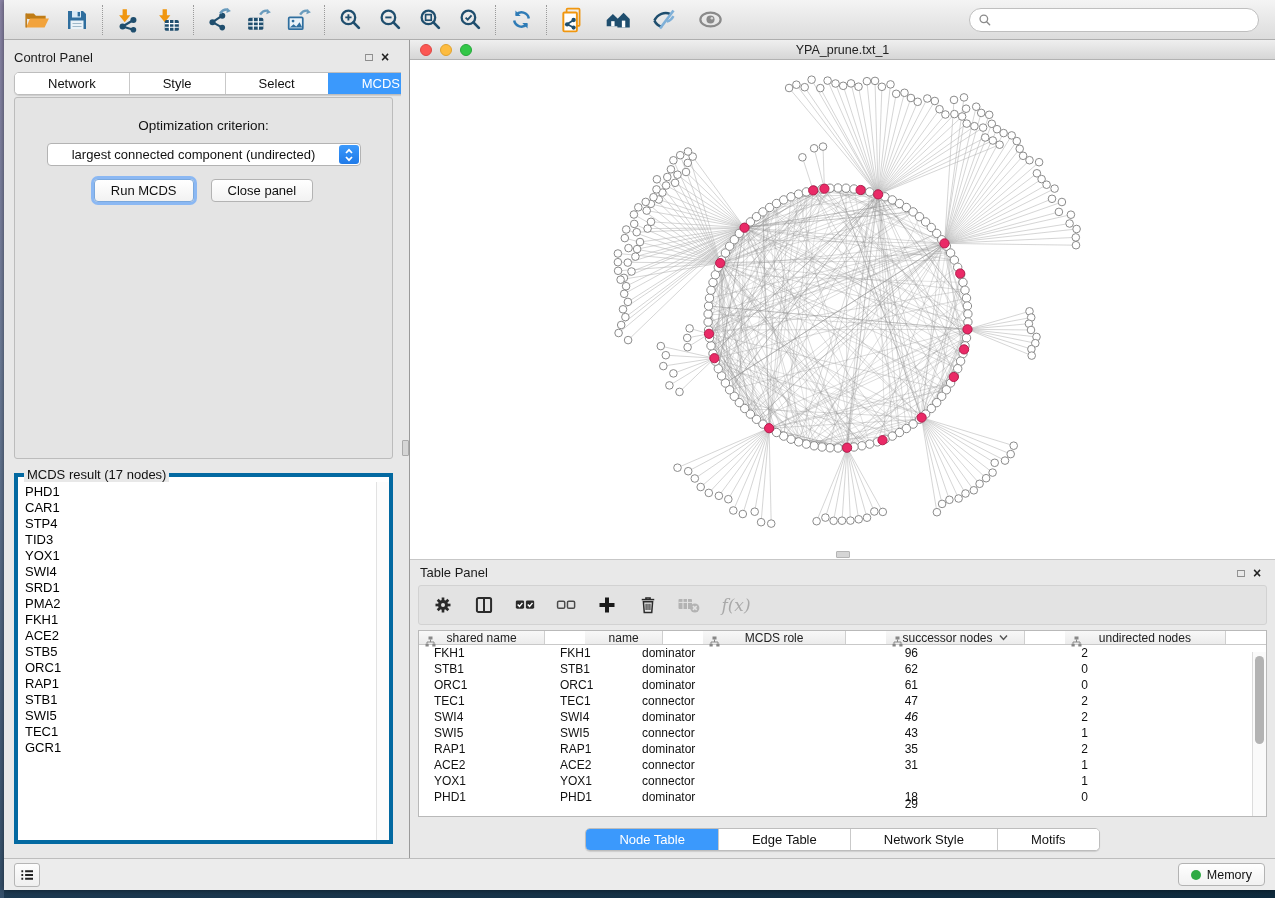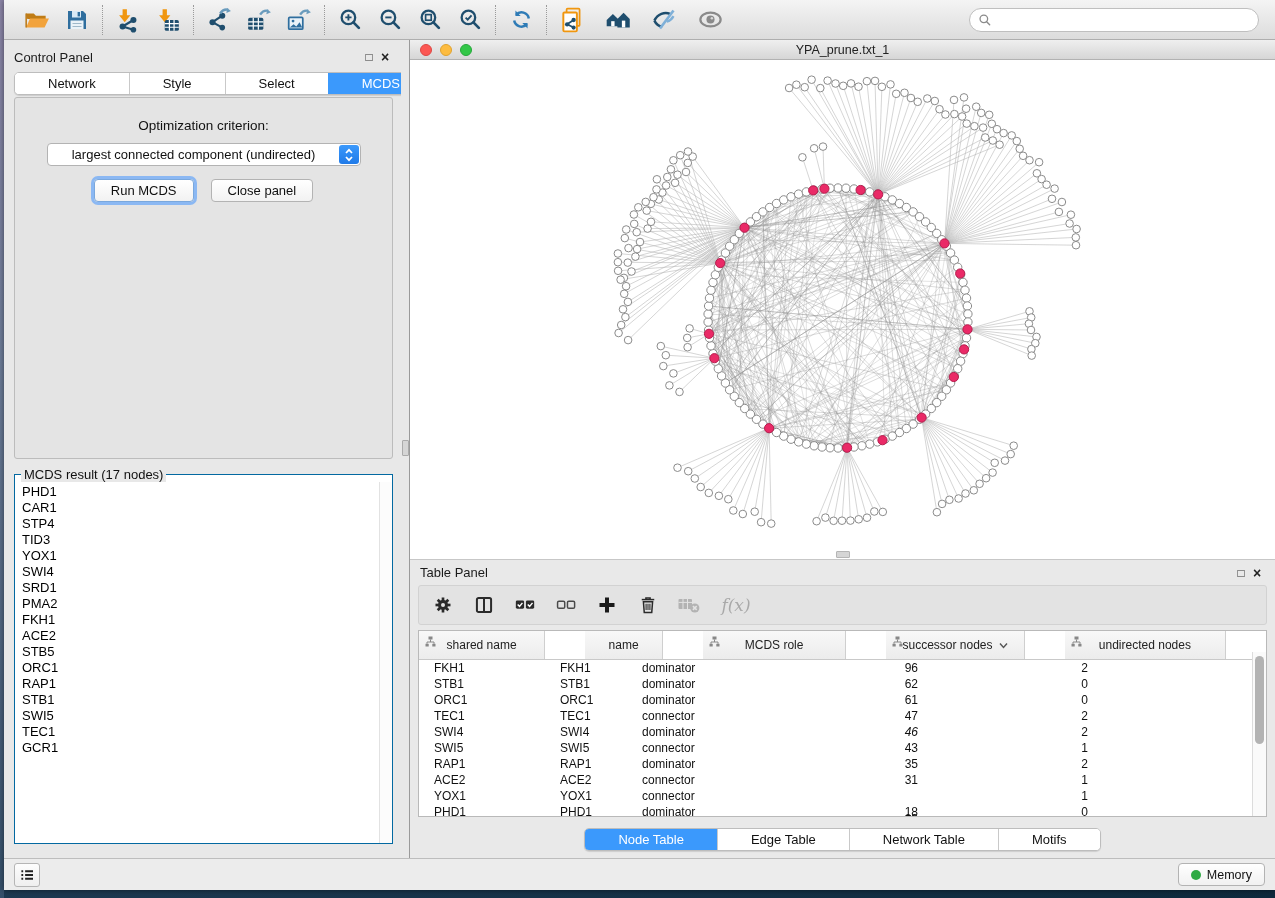--- a/index.html
+++ b/index.html
@@ -46,21 +46,21 @@
   .dropdown { margin-top:10px; width:314px; height:23px; background:#fff; border:1px solid #b3b3b3;
     border-radius:4px; display:flex; align-items:center; position:relative; }
   .dropdown .dd-value { flex:1; text-align:center; font-size:13px; color:#111; padding-right:20px; }
   .dd-stepper { position:absolute; right:1px; top:1px; bottom:1px; width:20px; border-radius:3px;
     background:linear-gradient(var(--accent),#1f7ae8); display:flex; align-items:center; justify-content:center; }
   .btn-row { margin-top:13px; display:flex; gap:17px; }
   .btn { height:23px; padding:0 16px; background:linear-gradient(#ffffff,#f2f2f2); border:1px solid #b3b3b3;
     border-radius:4px; font-size:13px; color:#111; font-family:"Liberation Sans",sans-serif; }
   .btn.focused { box-shadow:0 0 0 3px rgba(90,160,250,.65); border-color:#7aa8dd; }
 
-  fieldset.result-box { margin-top:8px; flex:1; border:1px solid #0369a1; background:#fff;
+  fieldset.result-box { margin-top:8px; flex:1; border:4px solid #0369a1; background:#fff;
     display:flex; min-height:0; position:relative; }
   fieldset.result-box legend { font-size:13px; color:#111; margin-left:6px; padding:0 3px; background:#e8e8e8; }
   .result-list { flex:1; overflow:hidden; padding:2px 0 0 7px; font-size:13px; color:#000; line-height:16px; }
   .list-scroll-track { width:13px; flex:0 0 13px; background:#fcfcfc; border-left:1px solid #e2e2e2; }
 
   
   .v-splitter { width:9px; flex:0 0 9px; background:#e8e8e8; border-right:1px solid #9a9a9a; position:relative; }
   .v-splitter .handle { position:absolute; left:1px; top:400px; width:7px; height:16px;
     background:#d5d5d5; border:1px solid #aaa; border-radius:1px; }
 
@@ -85,21 +85,21 @@
   .table-panel { flex:1; background:#e9e9e9; border-top:1px solid #c7c7c7; display:flex; flex-direction:column; min-height:0; }
   .tp-titlebar { height:25px; display:flex; align-items:center; padding:0 10px; font-size:13px; color:#1b1b1b; }
   .tp-titlebar .pt-label { flex:1; }
   .tp-toolbar { height:40px; margin:0 8px; background:#e3e3e3; border:1px solid #d2d2d2; border-radius:3px;
     display:flex; align-items:center; gap:17px; padding:0 12px; }
   .tp-tool { display:flex; align-items:center; justify-content:center; width:24px; height:24px; }
   .fx-label { font-family:"DejaVu Serif",serif; font-style:italic; font-size:17px; color:#a9a9a9; }
 
   .table-wrap { margin:5px 8px 0; height:187px; background:#fff; border:1px solid #b9b9b9;
     position:relative; overflow:hidden; }
-  .thead { height:29px; display:flex; border-bottom:1px solid #c9c9c9;gap:40px; }
+  .thead { height:14px; display:flex; border-bottom:1px solid #c9c9c9;gap:40px; }
   .th { background:linear-gradient(#f8f8f8,#ececec); border-right:1px solid #cfcfcf; display:flex;
     align-items:center; justify-content:center; position:relative; font-size:12px; color:#222; }
   .th .col-icon { position:absolute; left:6px; top:5px; }
   .th .sort-icon { margin-left:6px; display:flex; }
   .th-filler { flex:1; background:#fff; border-right:0; }
   .trow { height:16px; display:flex; font-size:12px; color:#111; align-items:center; }
   .td { padding-left:8px; overflow:hidden; white-space:nowrap; }
   .td.first { padding-left:15px; }
   .td.num { text-align:right; padding-right:13px; }
   .tbl-scroll { position:absolute; top:21px; right:0; bottom:0; width:14px; background:#fafafa;
@@ -1307,21 +1307,21 @@
             </div>
           <div class="tbl-scroll">
             <div class="thumb"></div>
           </div>
         </div>
 
         <div class="tp-tabs-row">
           <div class="seg-tabs" id="bottom-tabs" style="font-size:12.5px">
               <span class="seg active">Node Table</span>
               <span class="seg">Edge Table</span>
-              <span class="seg">Network Table</span>
+              <span class="seg">Network Style</span>
               <span class="seg">Motifs</span>
             </div>
         </div>
       </div>
     </div>
   </div>
 
   <div class="status-bar">
     <span class="list-btn">
       <svg width="18" height="18" viewBox="0 0 24 24">

